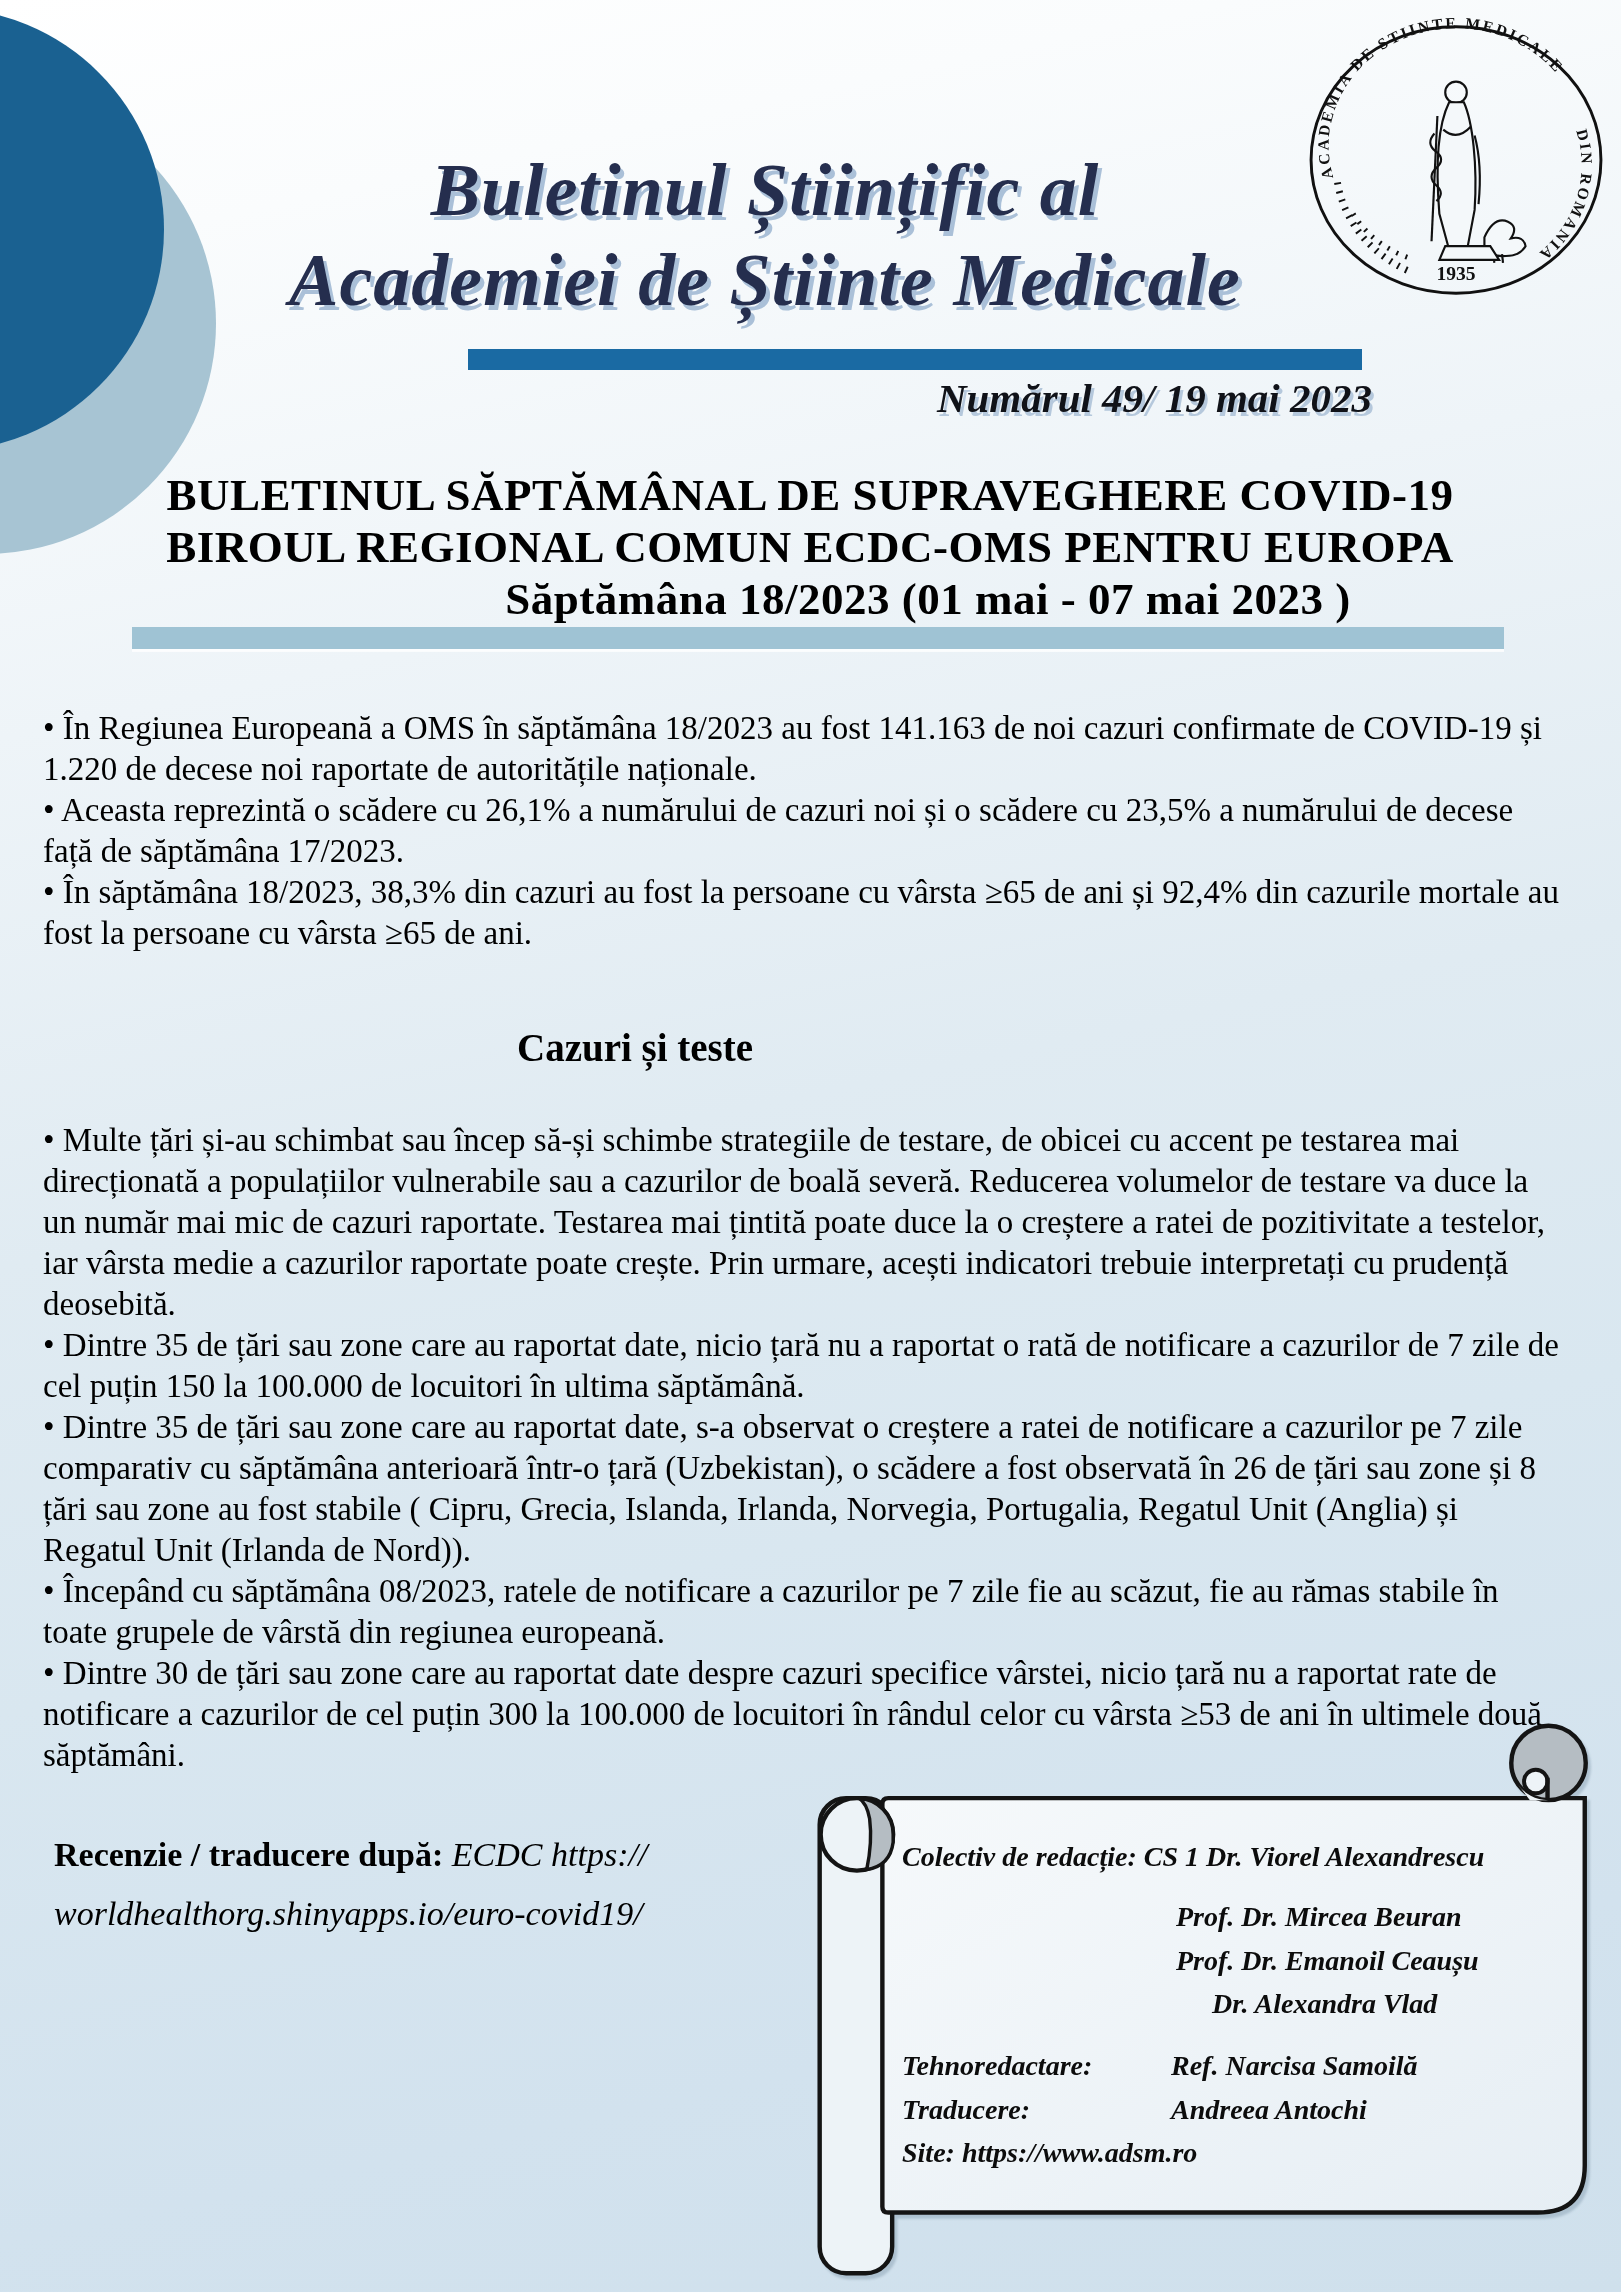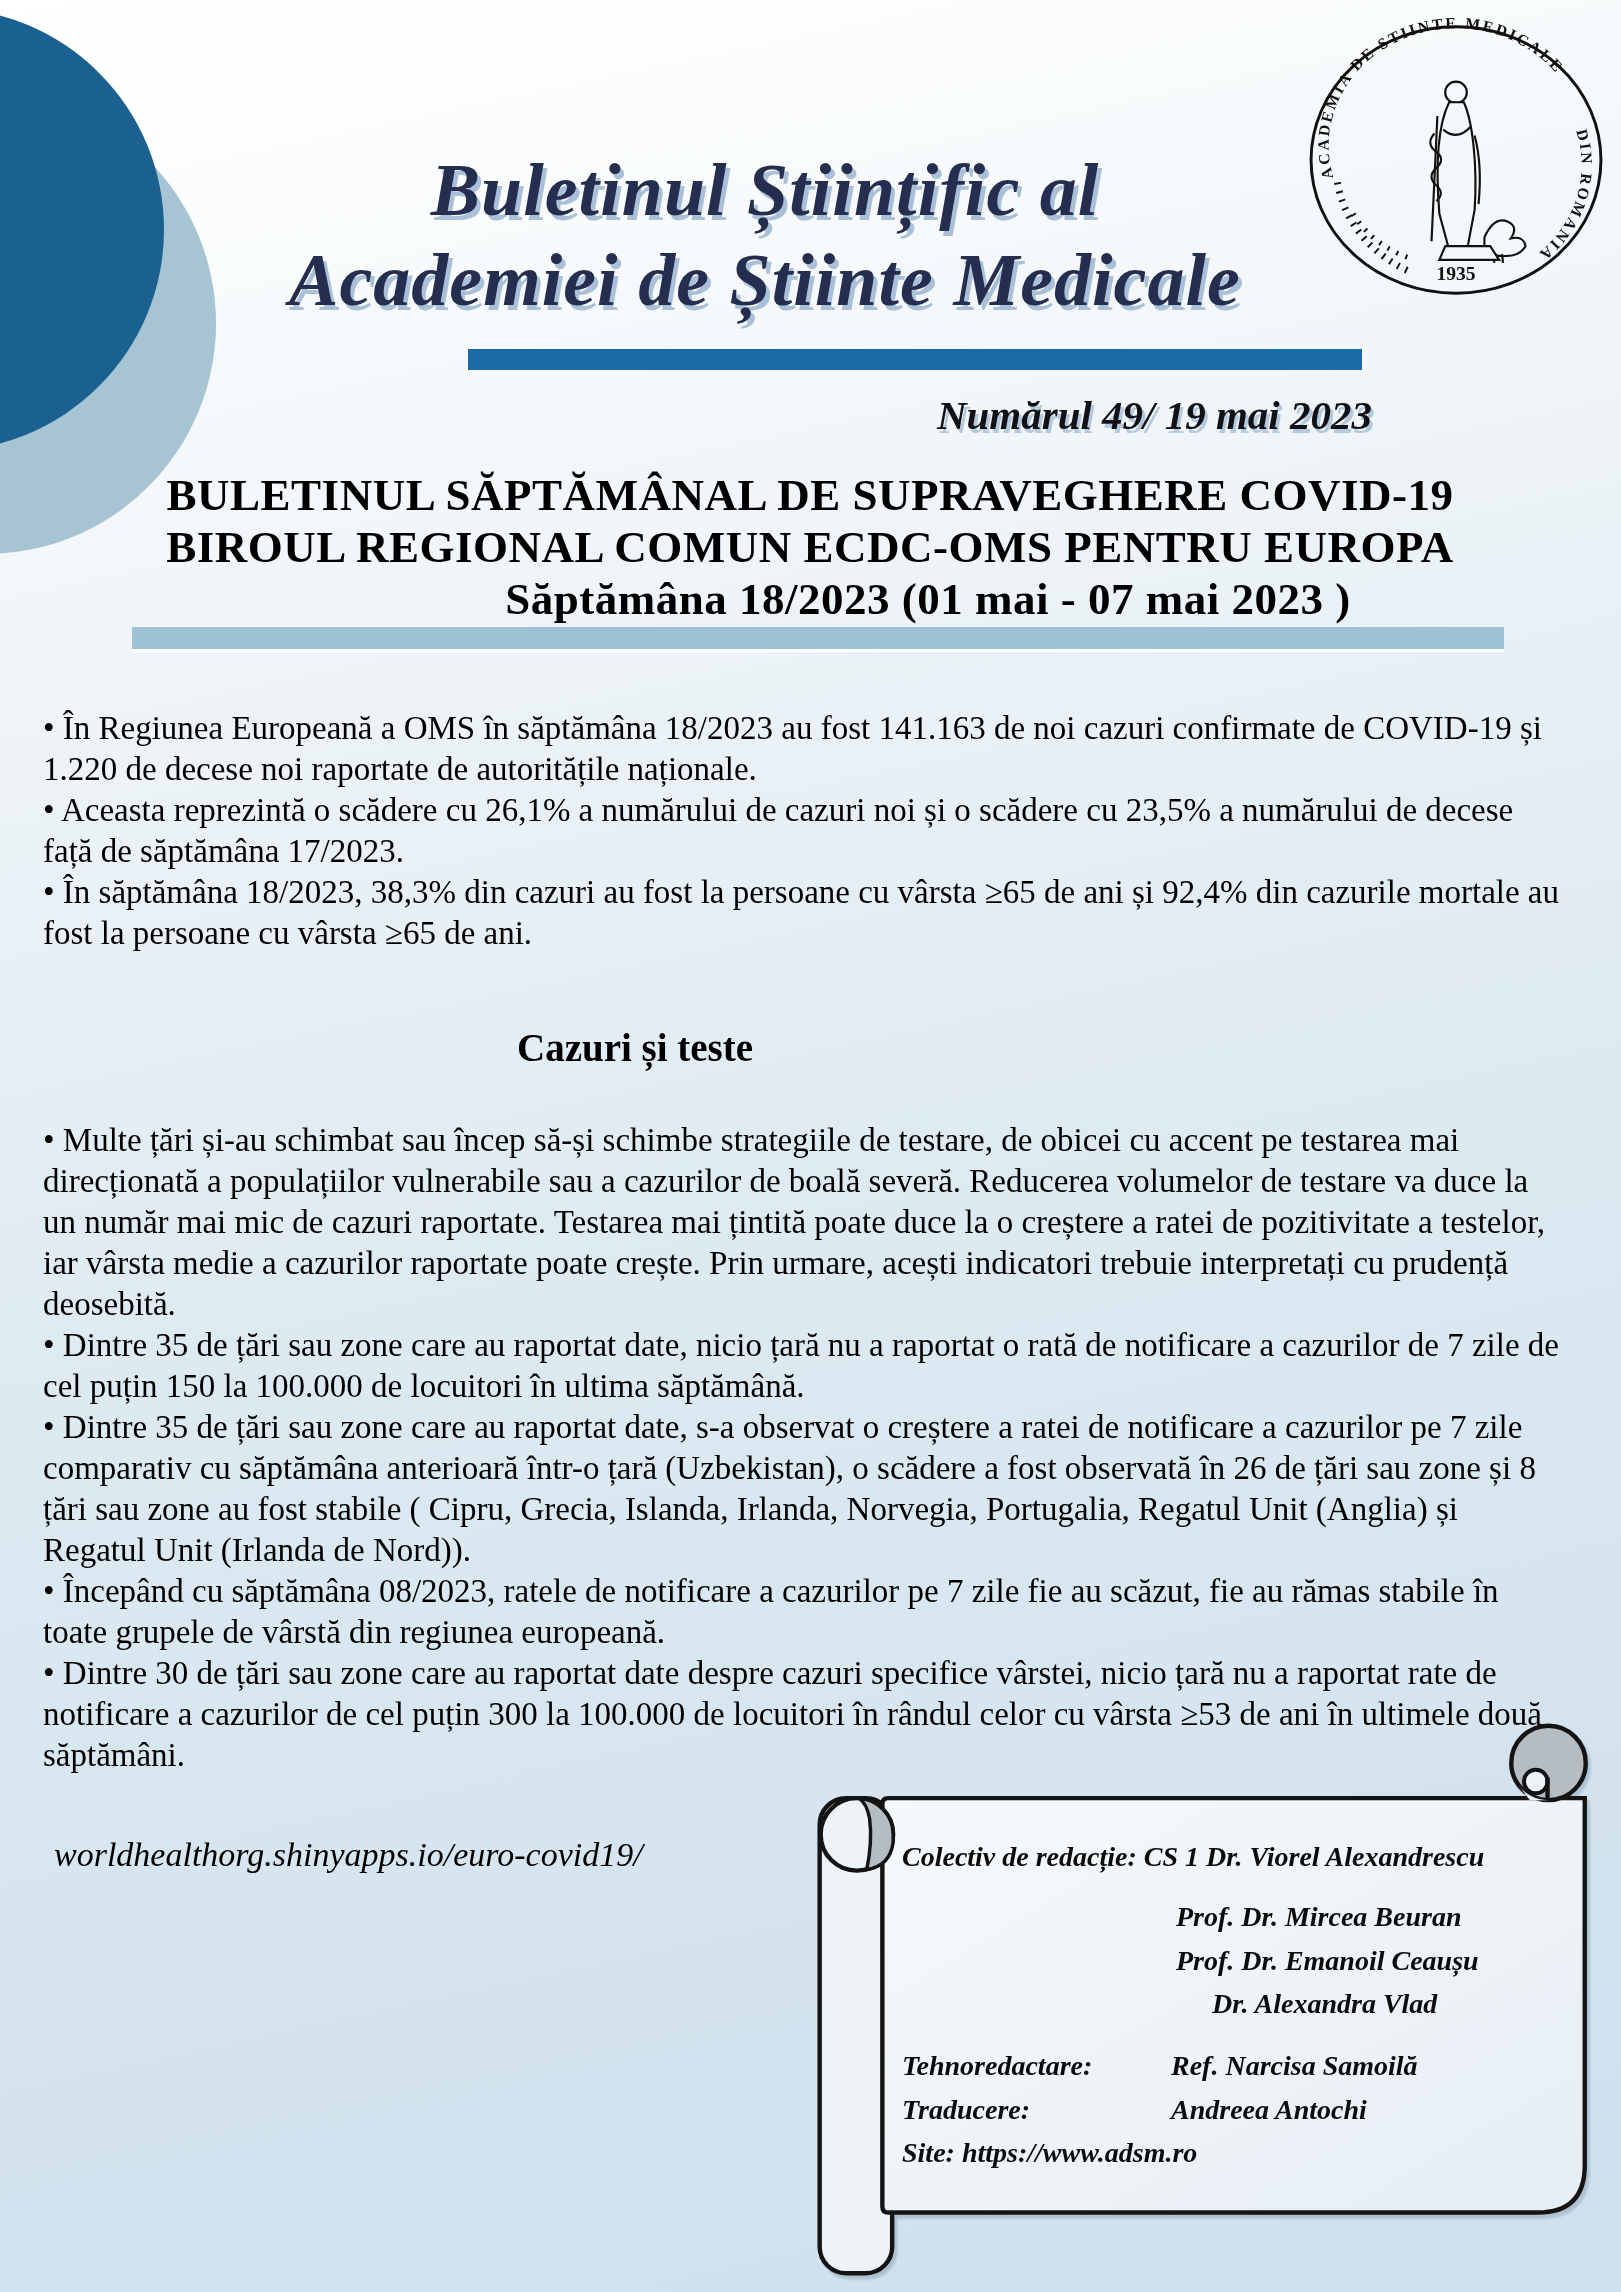--- a/index.html
+++ b/index.html
@@ -13,21 +13,21 @@
   .circle{border-radius:50%;}
   #light-circle{left:-245px;top:93px;width:461px;height:461px;background:#a7c4d3;}
   #dark-circle{left:-279px;top:7.8px;width:443px;height:443px;background:#1a6191;}
   
   #title{left:118px;top:145px;width:1294px;text-align:center;
     font-size:74px;line-height:90px;font-style:italic;font-weight:700;
     color:#252e4e;text-shadow:3.9px 4.9px 0 #aac0d8;letter-spacing:1px;}
   #top-bar{left:468px;top:349px;width:894px;height:20.6px;background:#1a6aa3;}
   #issue{left:882px;top:374px;width:490px;text-align:right;
     font-size:41px;font-style:italic;font-weight:700;color:#101218;
-    text-shadow:2.9px 3.9px 0 #b5c8dc;margin-top:17px;}
+    text-shadow:2.9px 3.9px 0 #b5c8dc;}
   
   #hdr{left:78px;top:469px;width:1464px;text-align:center;font-weight:700;
     font-size:45px;line-height:52px;letter-spacing:0.5px;}
   #hdr .l3{transform:translateX(118px);}
   #light-bar{left:132px;top:627px;width:1372px;height:21.6px;background:#9fc3d4;
     box-shadow:0 2.9px 0 rgba(255,255,255,0.8);}
   
   .bodytxt{font-size:33px;line-height:41px;}
   #summary{left:43px;top:708px;width:1519px;}
   #summary p,#cases p{margin:0;}
@@ -108,20 +108,24 @@
 <div class="abs" id="section-heading">Cazuri și teste</div>
 <div class="abs bodytxt" id="cases">
   <p>• Multe țări și-au schimbat sau încep să-și schimbe strategiile de testare, de obicei cu accent pe testarea mai direcționată a populațiilor vulnerabile sau a cazurilor de boală severă. Reducerea volumelor de testare va duce la un număr mai mic de cazuri raportate. Testarea mai țintită poate duce la o creștere a ratei de pozitivitate a testelor, iar vârsta medie a cazurilor raportate poate crește. Prin urmare, acești indicatori trebuie interpretați cu prudență deosebită.</p>
   <p>• Dintre 35 de țări sau zone care au raportat date, nicio țară nu a raportat o rată de notificare a cazurilor de 7 zile de cel puțin 150 la 100.000 de locuitori în ultima săptămână.</p>
   <p>• Dintre 35 de țări sau zone care au raportat date, s-a observat o creștere a ratei de notificare a cazurilor pe 7 zile comparativ cu săptămâna anterioară într-o țară (Uzbekistan), o scădere a fost observată în 26 de țări sau zone și 8 țări sau zone au fost stabile ( Cipru, Grecia, Islanda, Irlanda, Norvegia, Portugalia, Regatul Unit (Anglia) și Regatul Unit (Irlanda de Nord)).</p>
   <p>• Începând cu săptămâna 08/2023, ratele de notificare a cazurilor pe 7 zile fie au scăzut, fie au rămas stabile în toate grupele de vârstă din regiunea europeană.</p>
   <p>• Dintre 30 de țări sau zone care au raportat date despre cazuri specifice vârstei, nicio țară nu a raportat rate de notificare a cazurilor de cel puțin 300 la 100.000 de locuitori în rândul celor cu vârsta ≥53 de ani în ultimele două săptămâni.</p>
 </div>
 
 <div class="abs" id="source">
+  <div>
+    <span class="lbl">Recenzie / traducere după:</span>
+    <span class="it">ECDC  https://</span>
+  </div>
   <div class="it">worldhealthorg.shinyapps.io/euro-covid19/</div>
 </div>
 
 <svg class="abs" id="scroll-svg" width="817" height="587" viewBox="0 0 834 599">
   <defs>
     <linearGradient id="pg" x1="0" y1="0" x2="1" y2="1">
       <stop offset="0" stop-color="#f6f9fb"></stop>
         <stop offset="1" stop-color="#e6eef4"></stop>
     </linearGradient>
   </defs>

